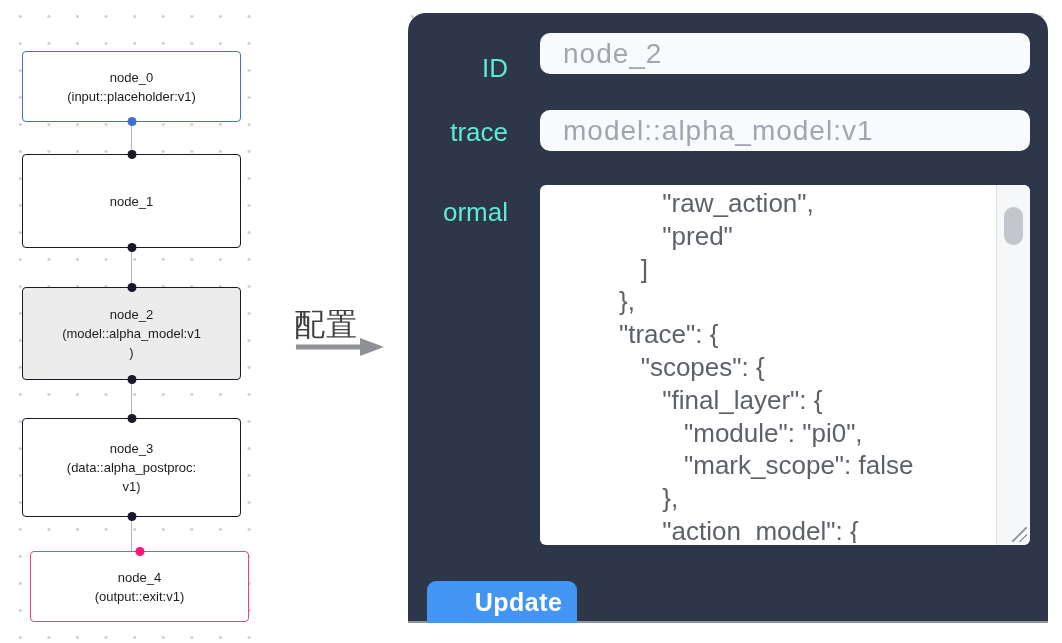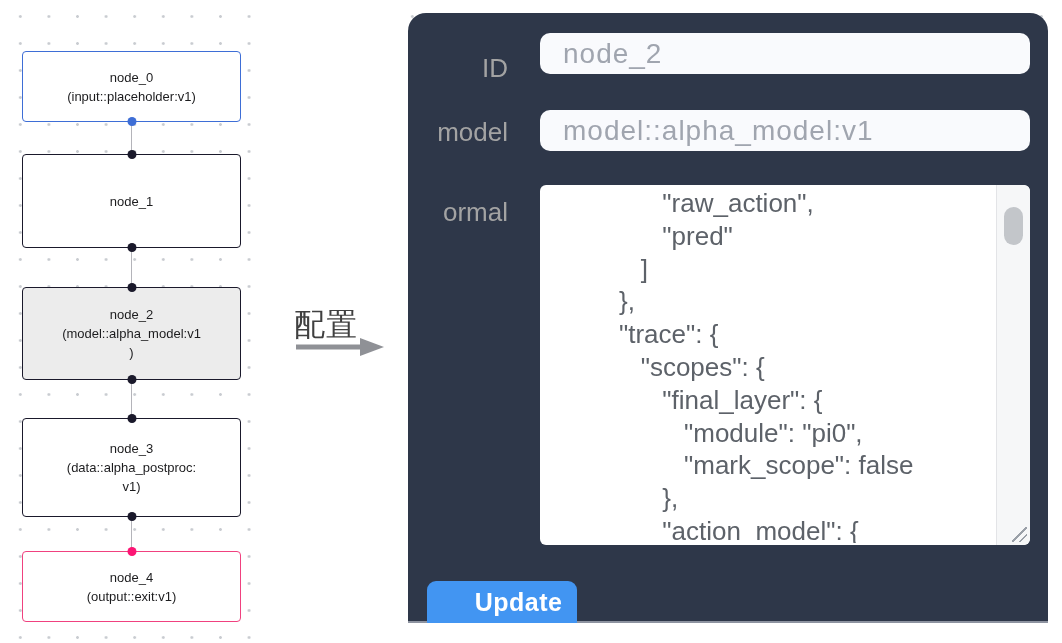--- a/index.html
+++ b/index.html
@@ -18,21 +18,21 @@
 
   
   .node {
     position:absolute; left:22px; width:219px;
     background:#ffffff; border:1.4px solid #1a192b; border-radius:4px;
     display:flex; flex-direction:column; align-items:center; justify-content:center;
     text-align:center; color:#1c1c1e; font-size:13px; line-height:19px;
   }
   .node-sub { white-space:pre-line; word-break:break-all; }
   .node.input    { border-color:#3e6ed6;margin-top:28px; }
-  .node.output   { border-color:#f0417f; }
+  .node.output   { border-color:#f0417f;margin-left:8px; }
   .node.selected { background:#ececec; border-width:1.6px; }
   .handle {
     position:absolute; left:50%; width:9px; height:9px; border-radius:50%;
     background:#1a192b; transform:translateX(-50%);
   }
   .handle.top    { top:-5px; }
   .handle.bottom { bottom:-5px; }
   .handle.blue   { background:#3e6ed6; }
   .handle.pink   { background:#fc1574; }
   .edge { position:absolute; left:130.5px; width:1.6px; background:#b4b4ba; }
@@ -45,21 +45,21 @@
   .transfer-arrow { position:absolute; left:296px; top:336px; }
 
   
   .panel {
     position:absolute; left:16px; top:13px; width:640px; height:610px;
     background:#2e3749; border-radius:18px 18px 0 0;
     border-bottom:2px solid #8d93a0;
   }
   .field-label {
     position:absolute; left:0; width:100px; text-align:right;
-    color:#a3a3a3; font-size:26px;
+    color:#5eead4; font-size:26px;
   }
   .text-field {
     position:absolute; left:132px; width:490px; height:41px;
     background:#f9fafd; border-radius:10px; border:none;
     color:#a0a5af; font-size:28px; line-height:41px; padding-left:23px;
     letter-spacing:1px; white-space:nowrap; overflow:hidden;
   }
   .config-box {
     position:absolute; left:132px; top:172px; width:490px; height:360px;
     background:#ffffff; border-radius:6px; overflow:hidden;
@@ -143,21 +143,21 @@
     <rect x="0" y="8.5" width="66" height="5" fill="#8f9196"></rect>
     <polygon points="64,2 64,20 88,11" fill="#8f9196"></polygon>
   </svg>
 
   <div class="right-canvas dotgrid">
     <div class="panel">
 
       <div class="field-label" style="top:40px">ID</div>
       <div class="text-field" style="top:20px">node_2</div>
 
-      <div class="field-label" style="top:104px">model</div>
+      <div class="field-label" style="top:104px">trace</div>
       <div class="text-field" style="top:97px">model::alpha_model:v1</div>
 
       <div class="field-label" style="top:184px">ormal</div>
 
       <div class="config-box">
         <div class="config-code">               "raw_action",
                "pred"
             ]
          },
          "trace": {

